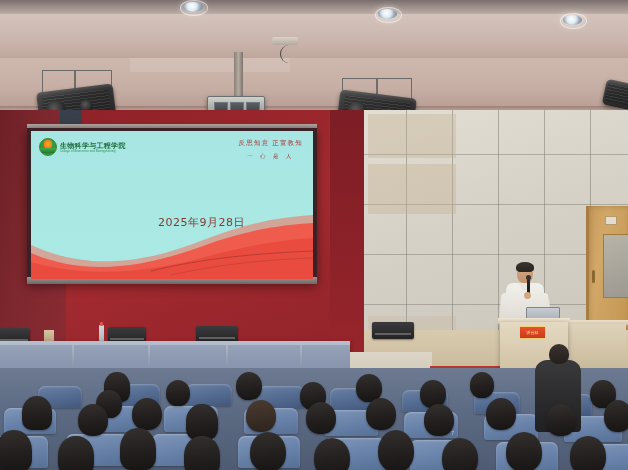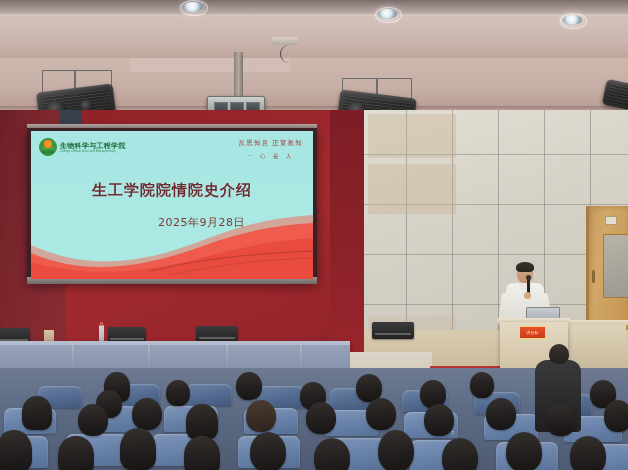--- a/index.html
+++ b/index.html
@@ -478,21 +478,20 @@
         <div class="logo-cn">生物科学与工程学院</div>
         <div class="logo-en">College of Bioscience and Bioengineering</div>
       </div>
     </div>
 
     <div class="calli">
       <div class="calli-line">反思知意 正宣教知</div>
       <div class="calli-sub">一 心 是 人</div>
     </div>
 
-    <div class="slide-title">生工学院院情院史介绍</div>
     <div class="slide-date">2025年9月28日</div>
   </div>
 
   <div class="stage-chair" style="left:-6px;top:328px;width:36px;"></div>
   <div class="stage-chair" style="left:108px;top:327px;width:38px;"></div>
   <div class="stage-chair" style="left:196px;top:326px;width:42px;"></div>
   <div class="stage-chair" style="left:372px;top:322px;width:42px;"></div>
 
   <div class="box-small"></div>
   <div class="bottle"></div>

